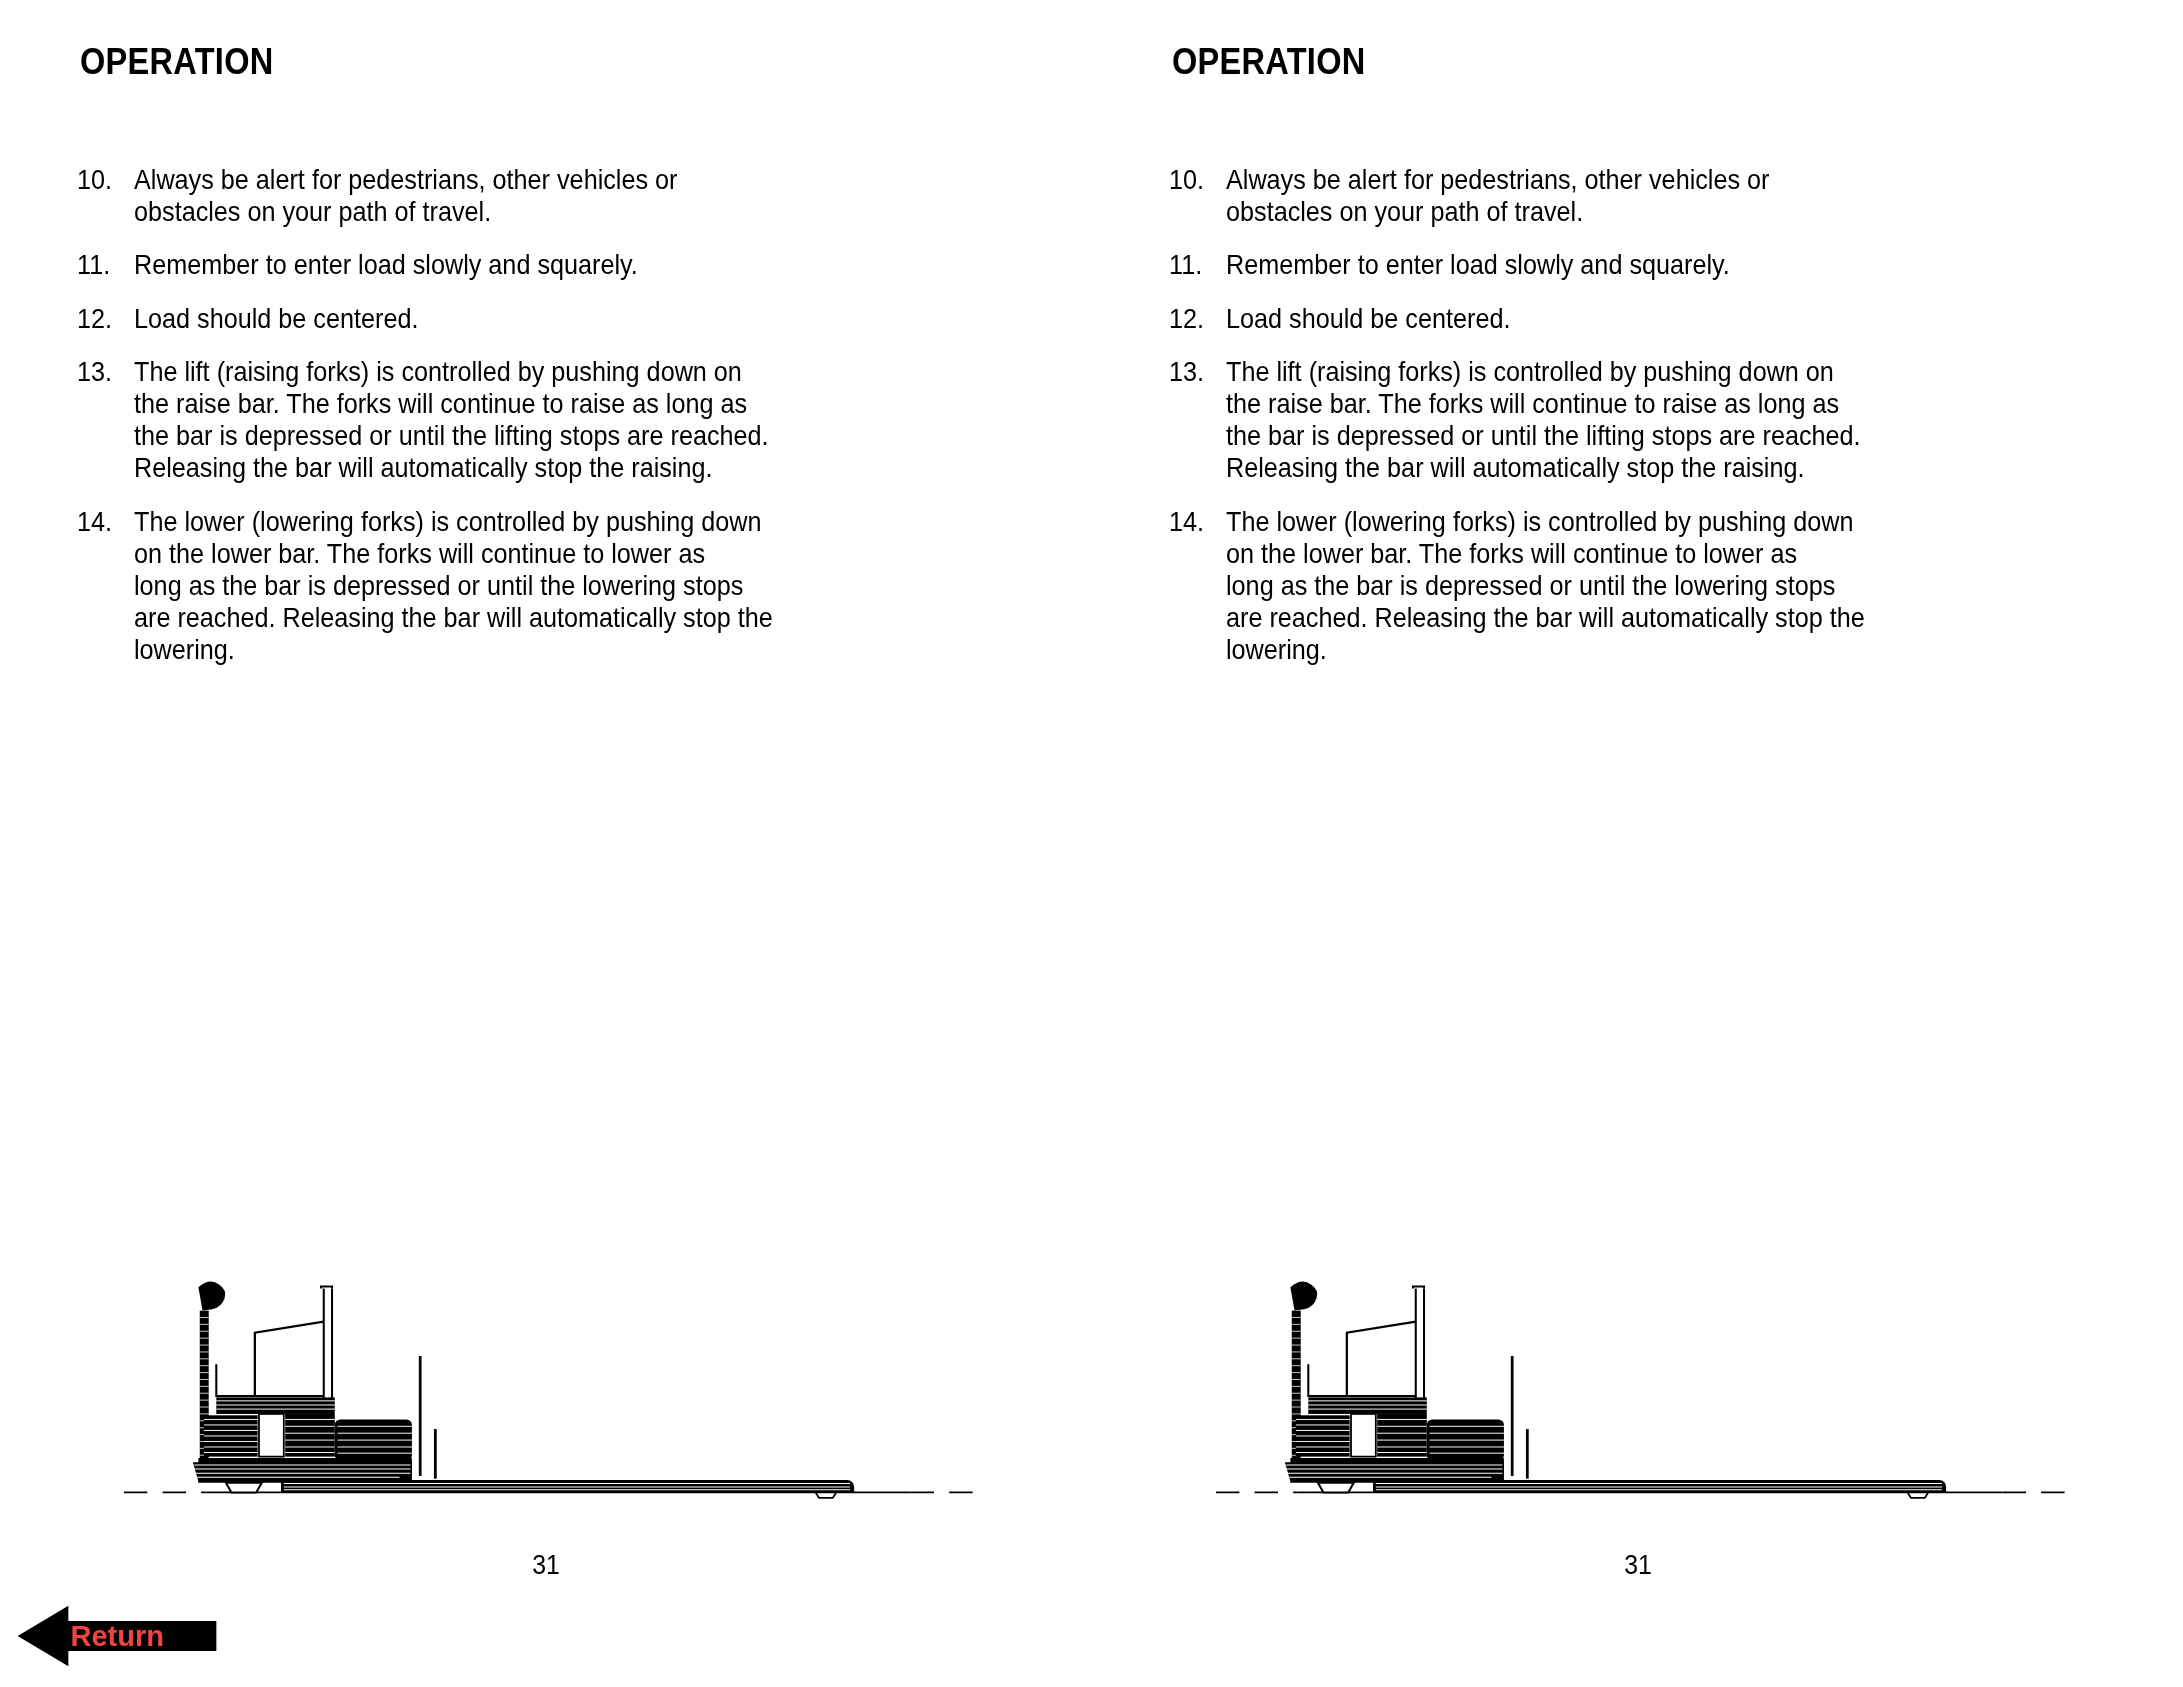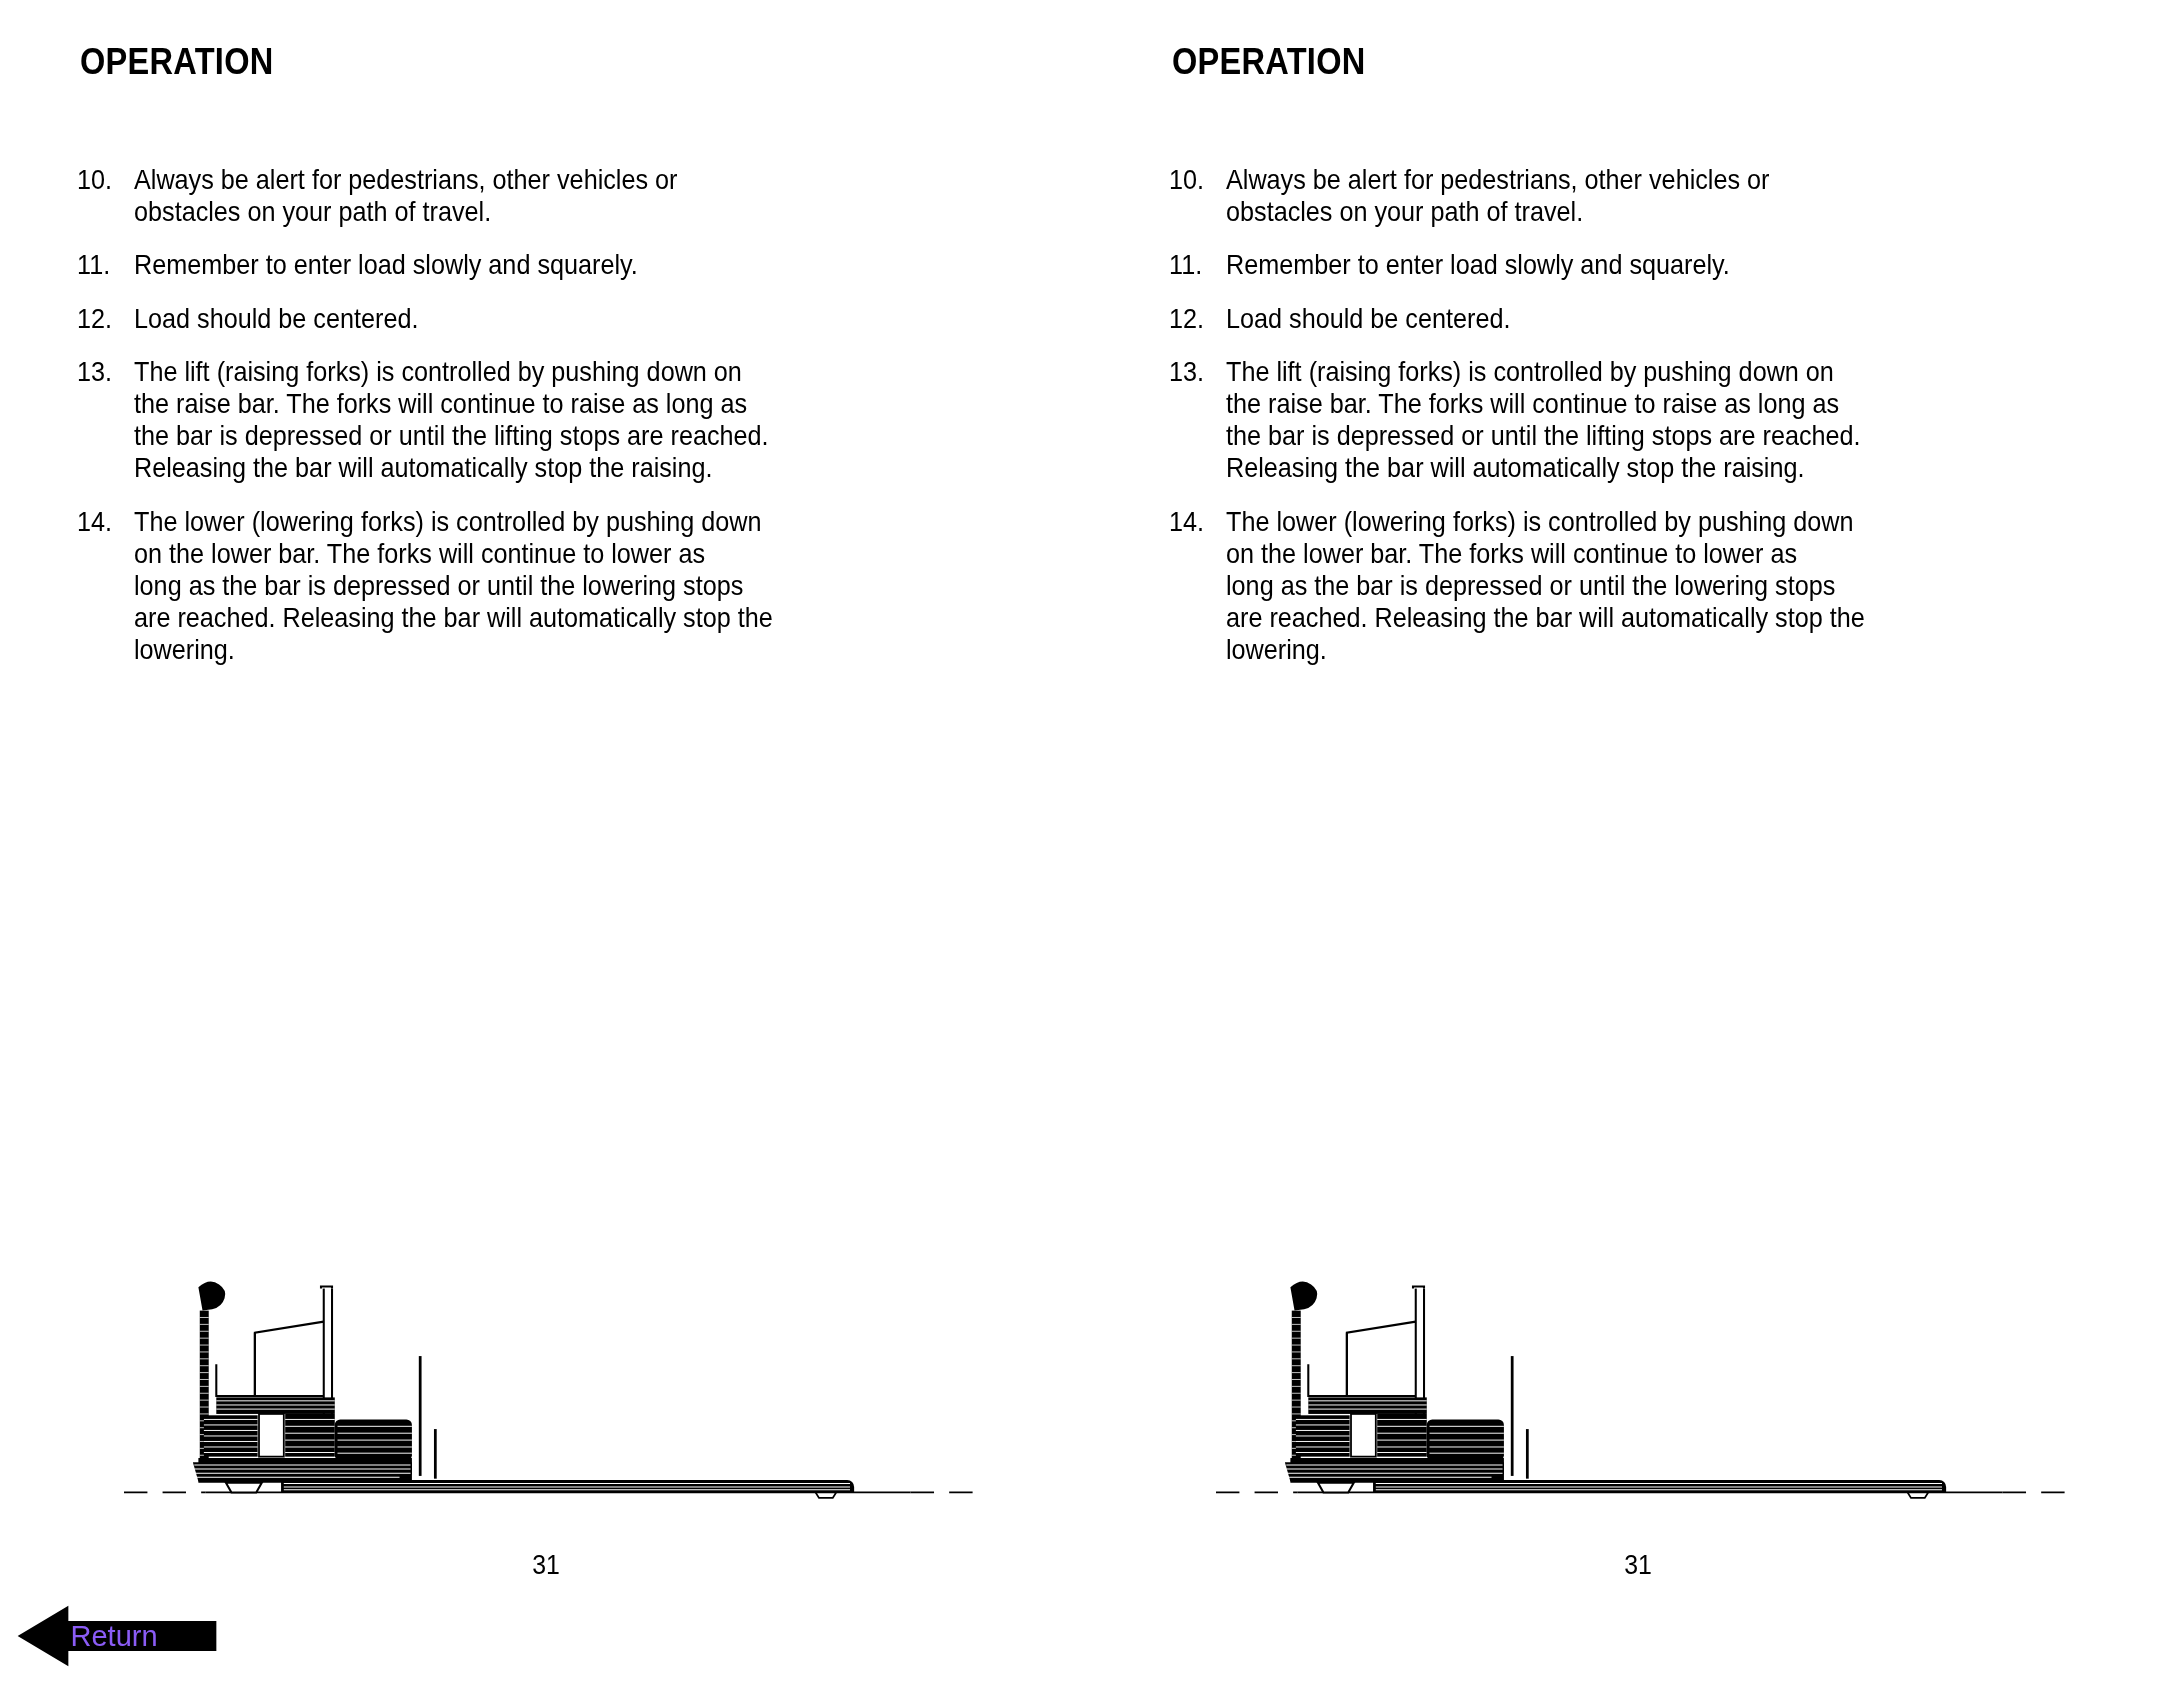--- a/index.html
+++ b/index.html
@@ -110,23 +110,23 @@
   }
   .return-button svg { display: block; width: 100%; height: 100%; }
   .return-label {
     position: absolute;
     left: 54px;
     top: 0;
     height: 74px;
     width: 138px;
     display: flex;
     align-items: center;
-    color: #8b5cf6;
+    color: #ef4444;
     font-size: 29px;
-    font-weight: normal;
+    font-weight: bold;
     letter-spacing: 0px;
     pointer-events: none;
   }
 </style>
 </head>
 <body>
 
 <div class="spread">
 
   <div class="page">

